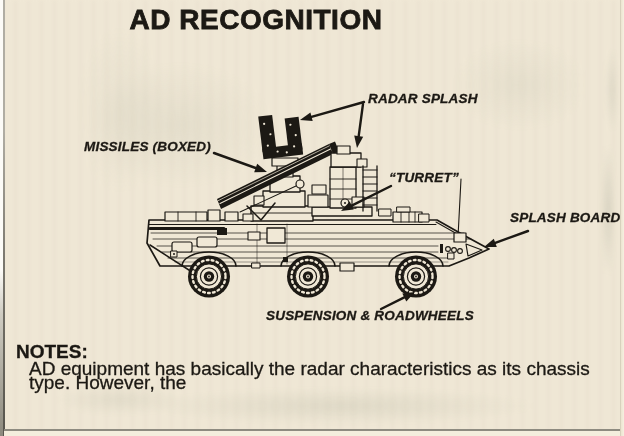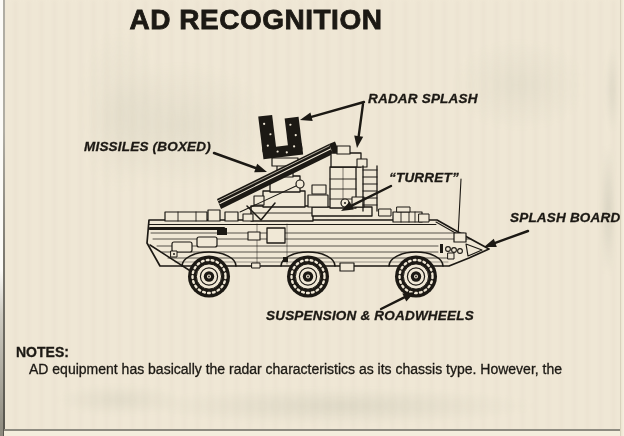--- a/index.html
+++ b/index.html
@@ -43,21 +43,21 @@
   }
   .callout{
     position:absolute;font-size:13.5px;font-weight:700;font-style:italic;
     letter-spacing:.2px;white-space:nowrap;-webkit-text-stroke:.3px var(--ink);
   }
   .lbl-radar{left:368px;top:91px;}
   .lbl-missiles{left:84px;top:139px;}
   .lbl-turret{left:389px;top:170px;}
   .lbl-splash{left:510px;top:210px;text-align:center;}
   .lbl-suspension{left:254px;top:308px;margin-left:12px;}
-  .notes{position:absolute;left:16px;top:345px;width:592px;font-size:14px;line-height:14.5px;
+  .notes{position:absolute;left:16px;top:345px;width:592px;font-size:19px;line-height:14.5px;
     -webkit-text-stroke:.3px var(--ink);}
   .notes-heading{font-weight:700;margin-bottom:2px;}
   .notes-line1{padding-left:13px;}
   .page-number{position:absolute;left:18px;top:426px;font-size:15px;font-weight:700;
     -webkit-text-stroke:.4px var(--ink);}
   svg.drawing{position:absolute;left:0;top:0;pointer-events:none;}
 </style>
 </head>
 <body>
 

